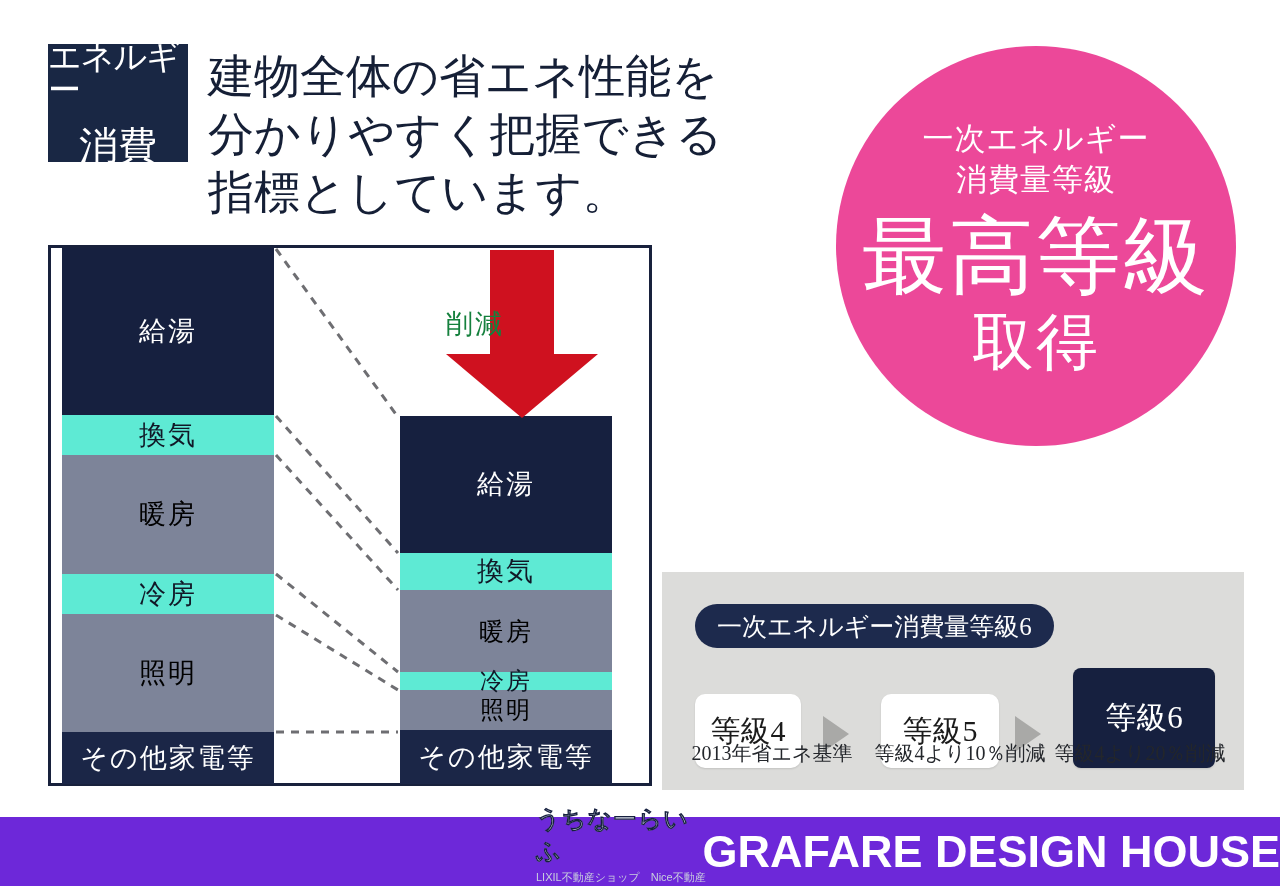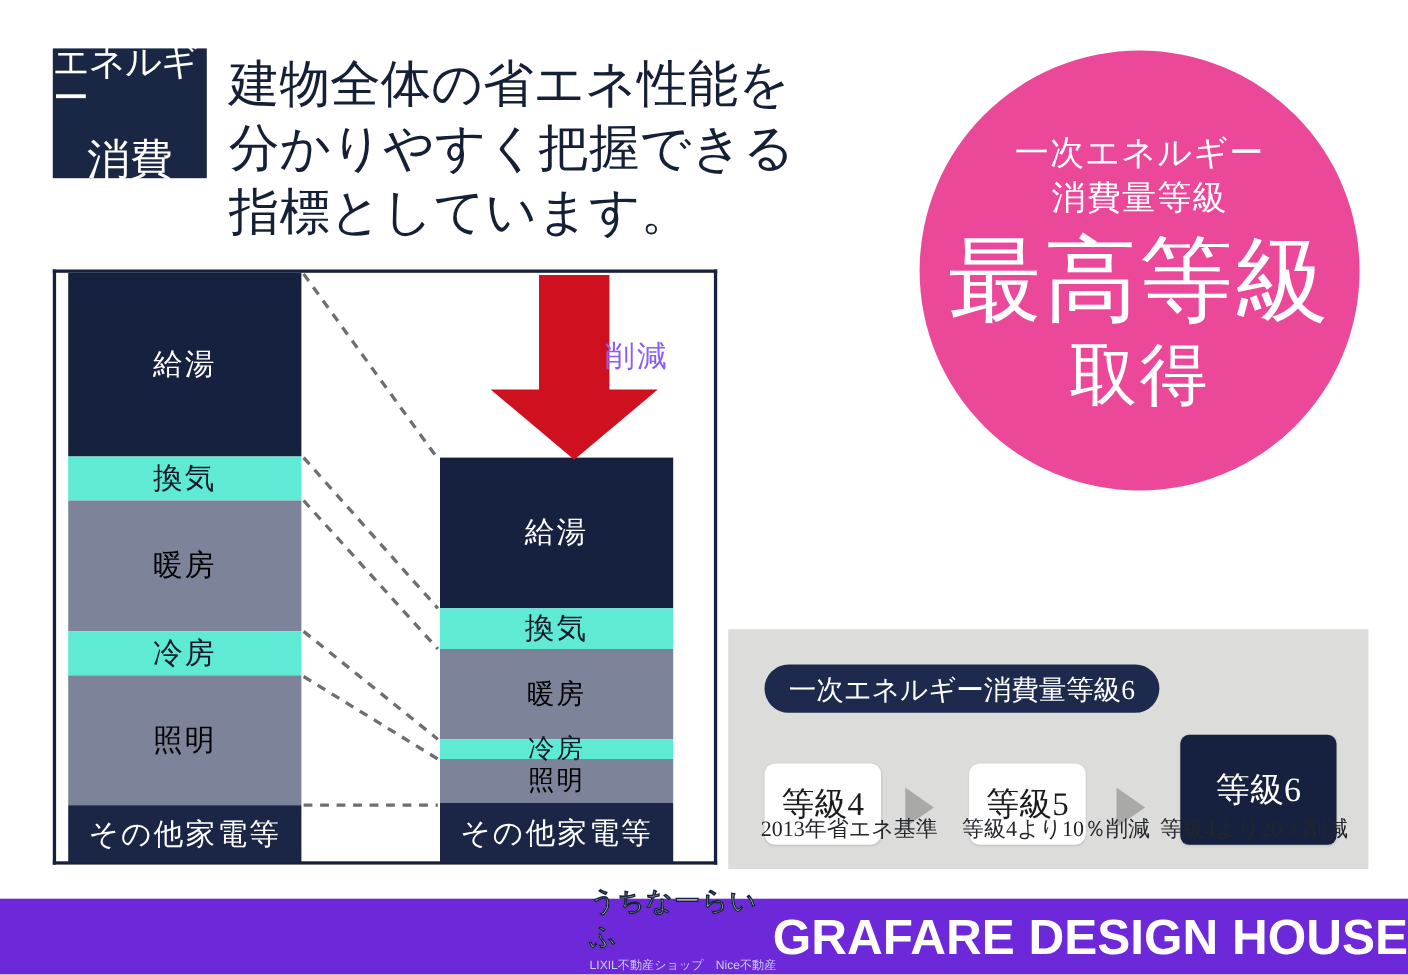--- a/index.html
+++ b/index.html
@@ -60,22 +60,22 @@
   .arrow-wrap{position:absolute;left:446px;top:250px;width:152px;height:168px;}
   .arrow-shaft{
     position:absolute;left:44px;top:0;width:64px;height:108px;background:#cf111f;
   }
   .arrow-head{
     position:absolute;left:0;top:104px;width:0;height:0;
     border-left:76px solid transparent;border-right:76px solid transparent;
     border-top:64px solid #cf111f;
   }
   .arrow-label{
-    position:absolute;left:10px;top:56px;width:152px;text-align:right;
-    color:#8b5cf6;font-size:27px;letter-spacing:2px;
+    position:absolute;left:0;top:56px;width:152px;text-align:left;
+    color:#15803d;font-size:27px;letter-spacing:2px;
   }
 
   
   .circle{
     position:absolute;left:836px;top:46px;width:400px;height:400px;
     border-radius:50%;background:#ec4899;color:#ffffff;
     display:flex;flex-direction:column;align-items:center;justify-content:center;
     text-align:center;
   }
   .circle .small{font-size:31px;line-height:1.3;letter-spacing:1px;white-space:pre-line;}
@@ -94,21 +94,21 @@
     font-size:25px;letter-spacing:0px;
   }
   .grade-row{position:absolute;left:33px;top:88px;width:520px;height:74px;margin-top:34px;}
   .gbox{
     position:absolute;top:0;background:#ffffff;border-radius:10px;
     display:flex;align-items:center;justify-content:center;
     color:#1b1b1b;font-size:30px;letter-spacing:0px;
     box-shadow:0 1px 2px rgba(0,0,0,0.12);
   }
   .gbox.g4{left:0;width:106px;height:74px;}
-  .gbox.g5{left:186px;width:106px;height:74px;}
+  .gbox.g5{left:186px;width:118px;height:74px;}
   .gbox.g6{
     left:378px;top:-26px;width:142px;height:100px;
     background:#16203f;color:#ffffff;font-size:31px;border-radius:8px;
   }
   .tri{
     position:absolute;top:22px;width:0;height:0;
     border-top:18px solid transparent;border-bottom:18px solid transparent;
     border-left:26px solid #a9a9a7;
   }
   .tri.t1{left:128px;}

